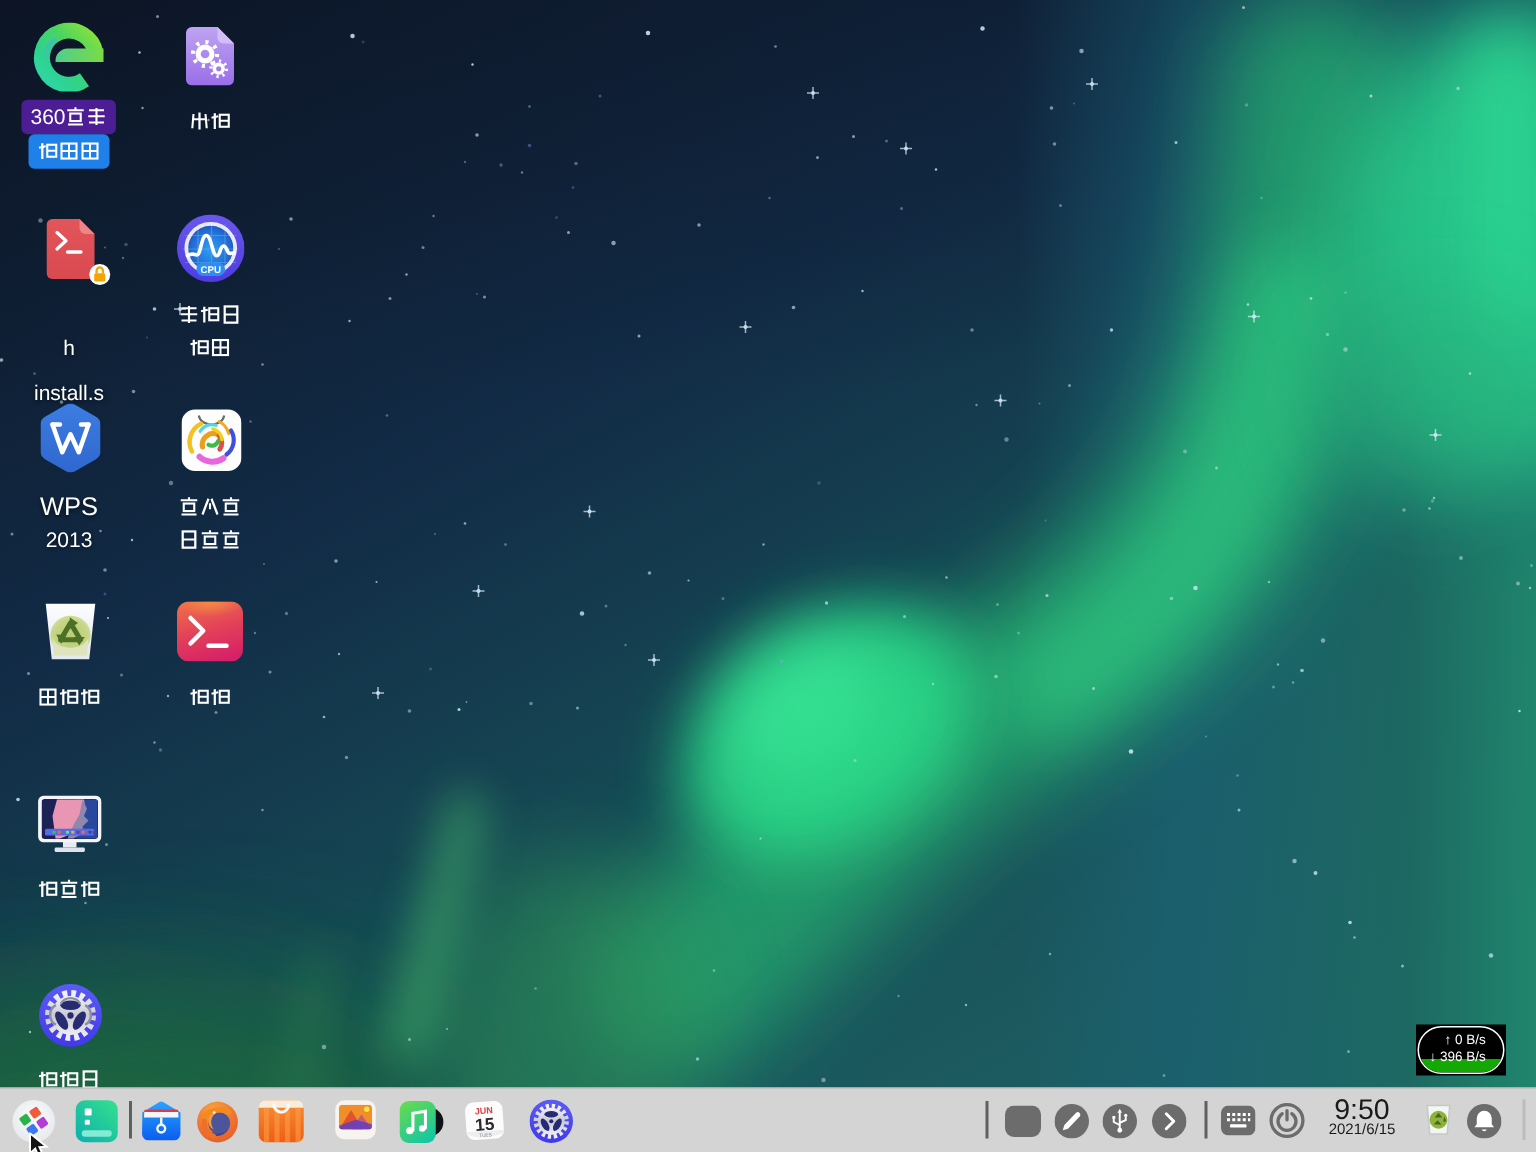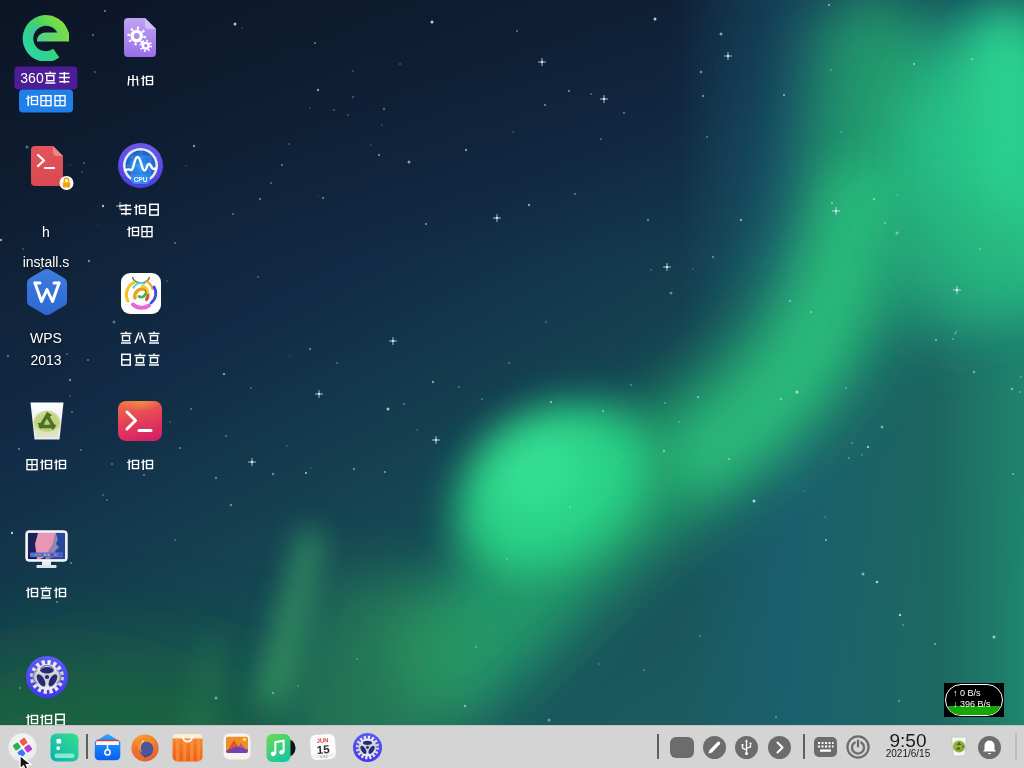--- a/index.html
+++ b/index.html
@@ -567,21 +567,21 @@
 <div style="position:absolute;left:140px;top:232px;transform:translate(-50%,-50%);color:#fff;font-size:14px;line-height:21px;white-space:nowrap;text-shadow:0 1px 3px rgba(0,0,0,.65);"><svg width="14" height="14" viewBox="0 0 14 14" style="display:inline-block;vertical-align:-2px">
           <line x1="3.2" y1="2" x2="3.2" y2="12.5" stroke="#fff" stroke-width="1.5"></line>
           <line x1="1" y1="5" x2="5.5" y2="4" stroke="#fff" stroke-width="1.2"></line>
           <rect x="6.5" y="3" width="6" height="8" fill="none" stroke="#fff" stroke-width="1.4"></rect>
           <line x1="6.5" y1="7" x2="12.5" y2="7" stroke="#fff" stroke-width="1.2"></line>
         </svg><svg width="14" height="14" viewBox="0 0 14 14" style="display:inline-block;vertical-align:-2px">
           <rect x="2" y="2.2" width="10" height="10" fill="none" stroke="#fff" stroke-width="1.4"></rect>
           <line x1="2" y1="7.2" x2="12" y2="7.2" stroke="#fff" stroke-width="1.3"></line>
           <line x1="7" y1="2.2" x2="7" y2="12.2" stroke="#fff" stroke-width="1.3"></line>
         </svg></div>
-<div style="position:absolute;left:46px;top:337.5px;transform:translate(-50%,-50%);color:#fff;font-size:14px;line-height:21px;white-space:nowrap;text-shadow:0 1px 3px rgba(0,0,0,.65);">WPS</div>
+<div style="position:absolute;left:46px;top:337.5px;transform:translate(-50%,-50%);color:#fff;font-size:17px;line-height:21px;white-space:nowrap;text-shadow:0 1px 3px rgba(0,0,0,.65);">WPS</div>
 <div style="position:absolute;left:46px;top:359.5px;transform:translate(-50%,-50%);color:#fff;font-size:14px;line-height:21px;white-space:nowrap;text-shadow:0 1px 3px rgba(0,0,0,.65);">2013</div>
 <div style="position:absolute;left:140px;top:337.5px;transform:translate(-50%,-50%);color:#fff;font-size:14px;line-height:21px;white-space:nowrap;text-shadow:0 1px 3px rgba(0,0,0,.65);"><svg width="14" height="14" viewBox="0 0 14 14" style="display:inline-block;vertical-align:-2px">
           <line x1="1.5" y1="3" x2="12.5" y2="3" stroke="#fff" stroke-width="1.4"></line>
           <line x1="7" y1="1" x2="7" y2="3" stroke="#fff" stroke-width="1.4"></line>
           <rect x="3.5" y="5.2" width="7" height="5" fill="none" stroke="#fff" stroke-width="1.4"></rect>
           <line x1="2" y1="12.5" x2="12" y2="12.5" stroke="#fff" stroke-width="1.4"></line>
         </svg><svg width="14" height="14" viewBox="0 0 14 14" style="display:inline-block;vertical-align:-2px">
           <line x1="2" y1="12.5" x2="6" y2="2" stroke="#fff" stroke-width="1.5"></line>
           <line x1="8" y1="2" x2="12" y2="12.5" stroke="#fff" stroke-width="1.5"></line>
           <line x1="7" y1="5" x2="7" y2="9" stroke="#fff" stroke-width="1.4"></line>
@@ -656,21 +656,21 @@
           <line x1="3.2" y1="2" x2="3.2" y2="12.5" stroke="#fff" stroke-width="1.5"></line>
           <line x1="1" y1="5" x2="5.5" y2="4" stroke="#fff" stroke-width="1.2"></line>
           <rect x="6.5" y="3" width="6" height="8" fill="none" stroke="#fff" stroke-width="1.4"></rect>
           <line x1="6.5" y1="7" x2="12.5" y2="7" stroke="#fff" stroke-width="1.2"></line>
         </svg><svg width="14" height="14" viewBox="0 0 14 14" style="display:inline-block;vertical-align:-2px">
           <rect x="2.8" y="1.8" width="8.4" height="10.8" fill="none" stroke="#fff" stroke-width="1.5"></rect>
           <line x1="2.8" y1="7.2" x2="11.2" y2="7.2" stroke="#fff" stroke-width="1.4"></line>
         </svg></div>
 </div>
 
-<div style="position:absolute;left:944px;top:683px;width:60px;height:34px;background:#000;">
+<div style="position:absolute;left:944px;top:683px;width:60px;height:34px;background:#000;text-align:right;">
   <div style="position:absolute;left:1px;top:1px;width:56px;height:30px;border:1px solid #fff;
       border-radius:16px;overflow:hidden;background:#000;">
     <div style="position:absolute;left:0;bottom:0;width:100%;height:9px;background:#14a804;"></div>
     <div style="position:absolute;left:7px;top:3px;color:#fff;font-size:9px;line-height:11px;">
       ↑ 0 B/s<br>↓ 396 B/s</div>
   </div>
 </div>
 
 <div id="bar" style="position:absolute;left:0;top:725px;width:1024px;height:43px;background:#d4d4d4;border-top:1px solid #c2c2c2;box-sizing:border-box;"></div>
 <div style="position:absolute;left:8px;top:733px"><svg width="29" height="29" viewBox="0 0 29 29">

